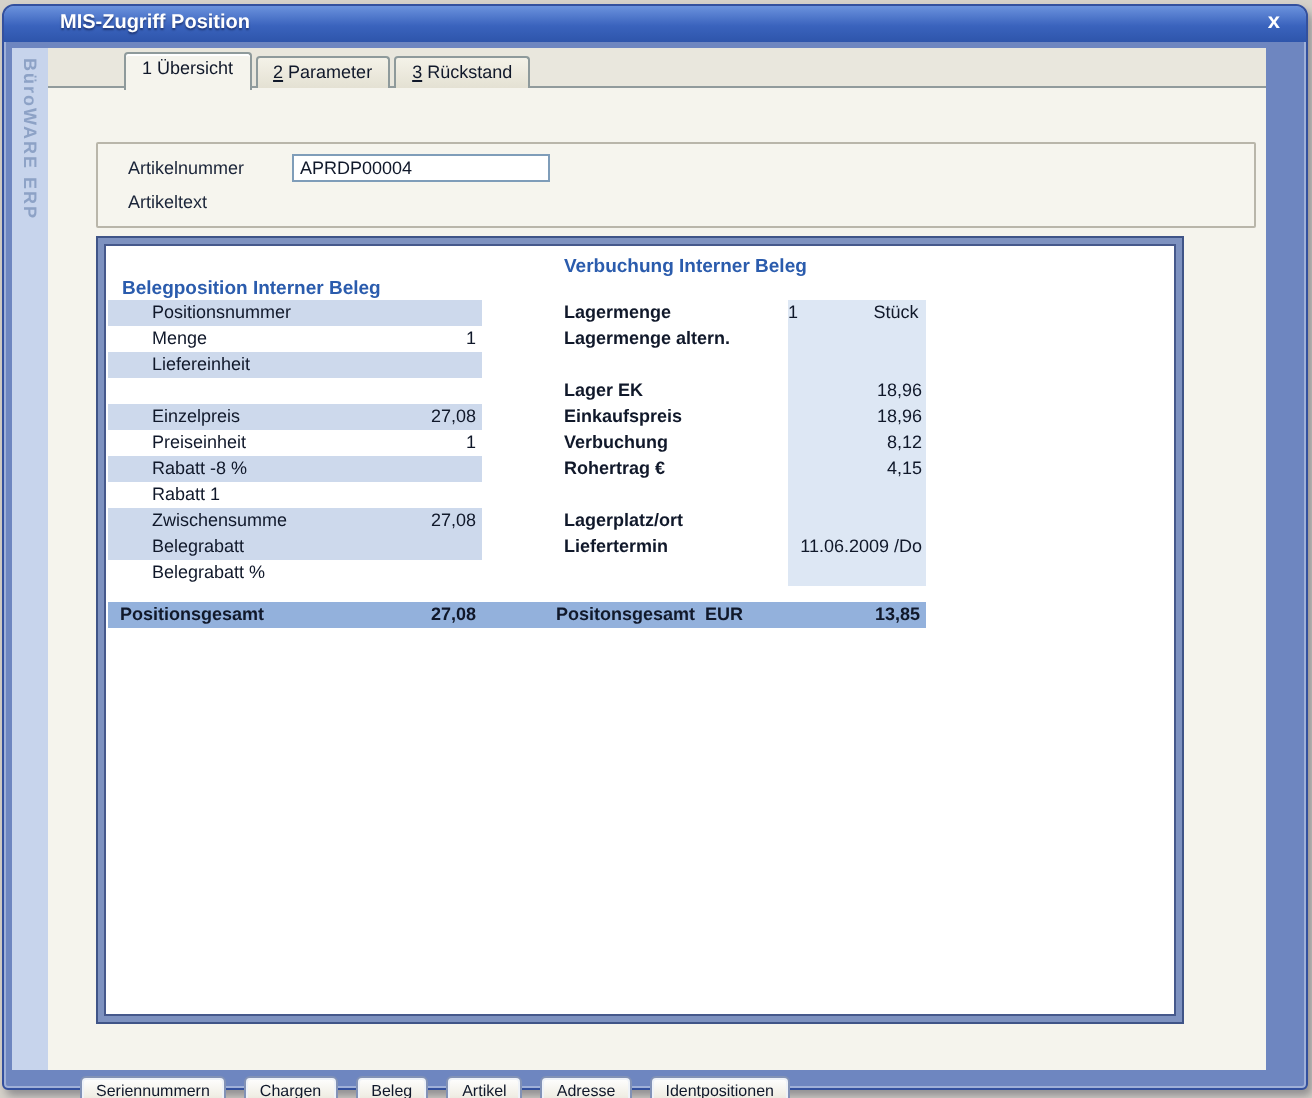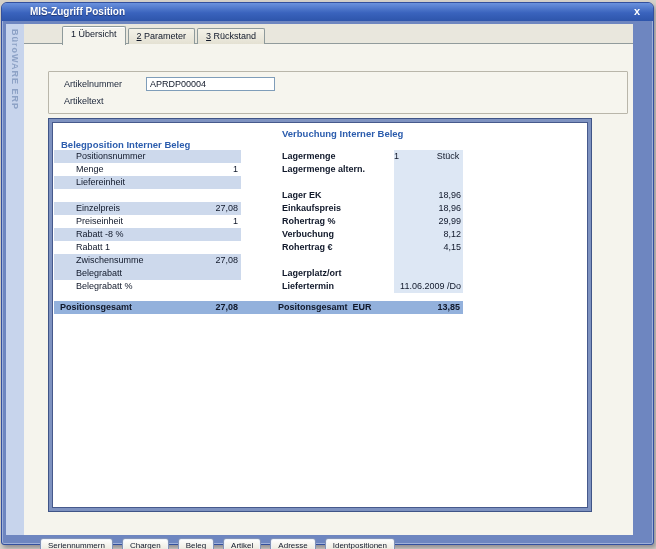--- a/index.html
+++ b/index.html
@@ -214,24 +214,20 @@
                 </div>
               <div class="row">
                   <span class="lbl">Lager EK</span>
                   <span class="val">18,96</span>
                 </div>
               <div class="row">
                   <span class="lbl">Einkaufspreis</span>
                   <span class="val">18,96</span>
                 </div>
               <div class="row">
-                  <span class="lbl">Rohertrag %</span>
-                  <span class="val">29,99</span>
-                </div>
-              <div class="row">
                   <span class="lbl">Verbuchung</span>
                   <span class="val">8,12</span>
                 </div>
               <div class="row">
                   <span class="lbl">Rohertrag €</span>
                   <span class="val">4,15</span>
                 </div>
               <div class="row">
                   <span class="lbl"></span>
                   <span class="val"></span>

